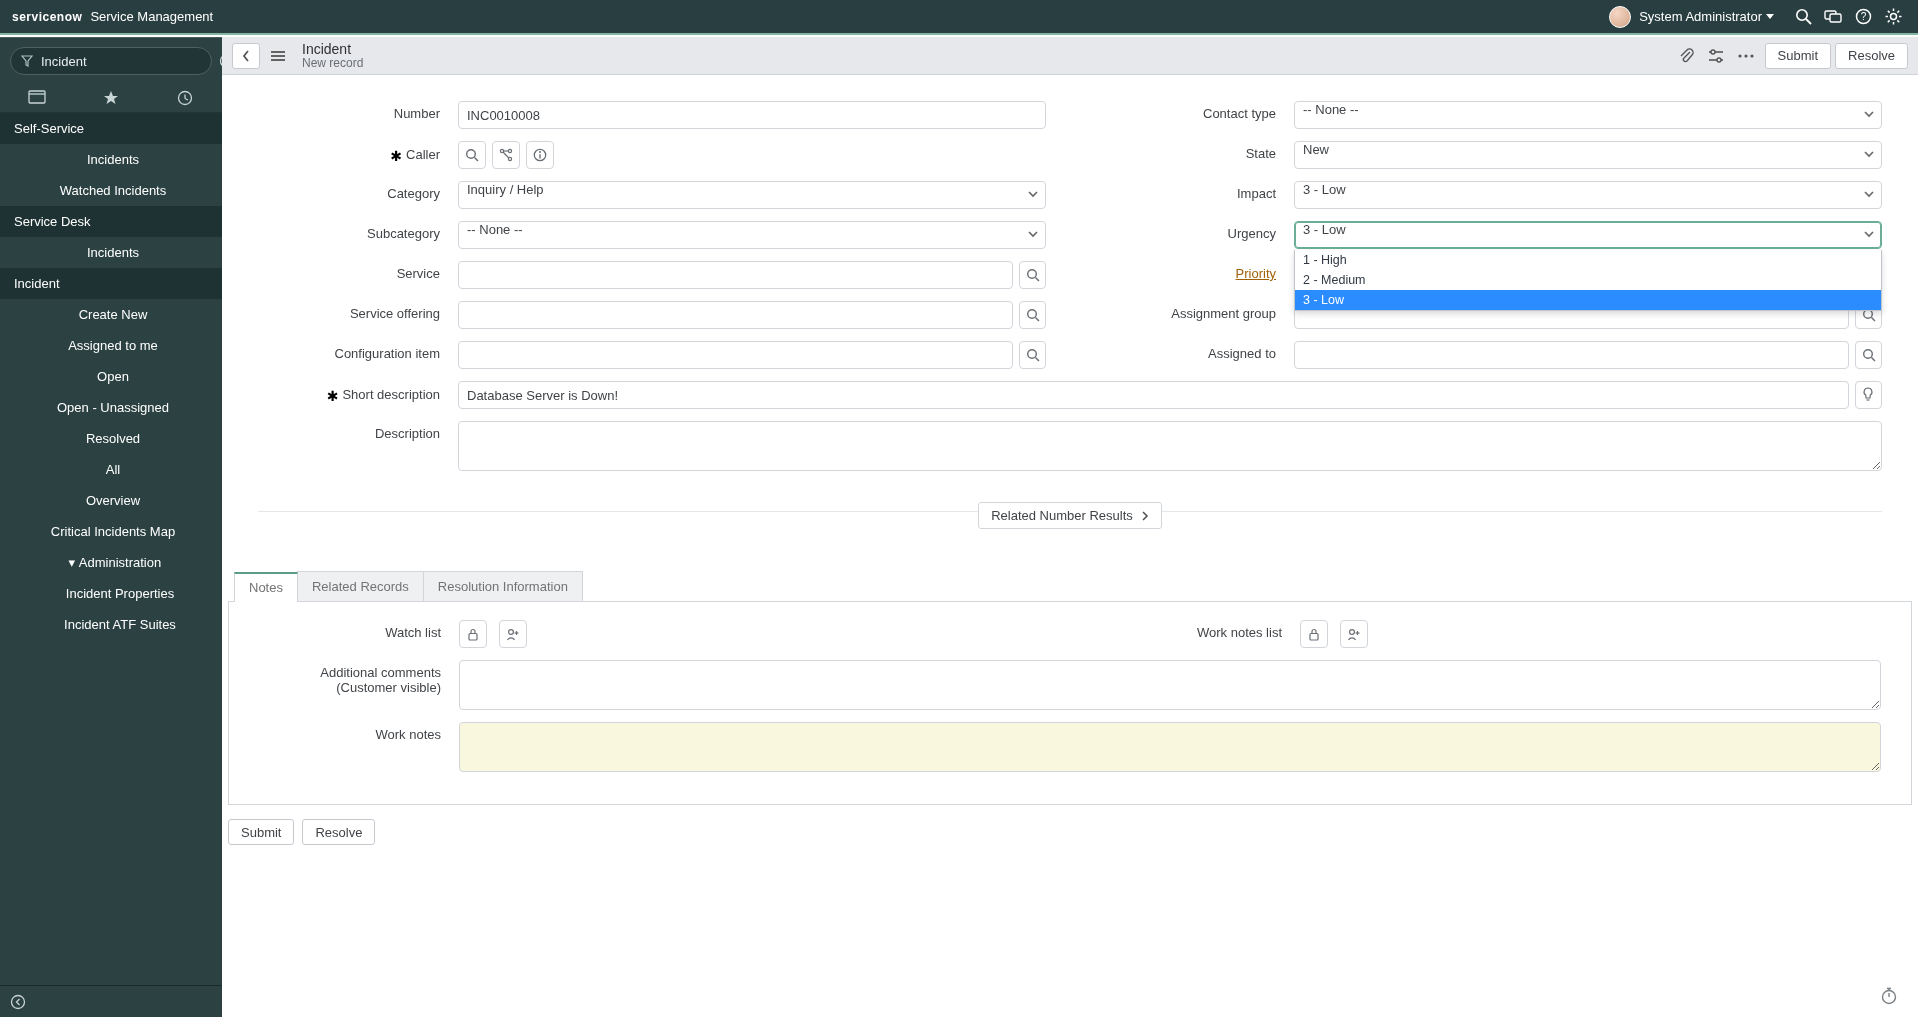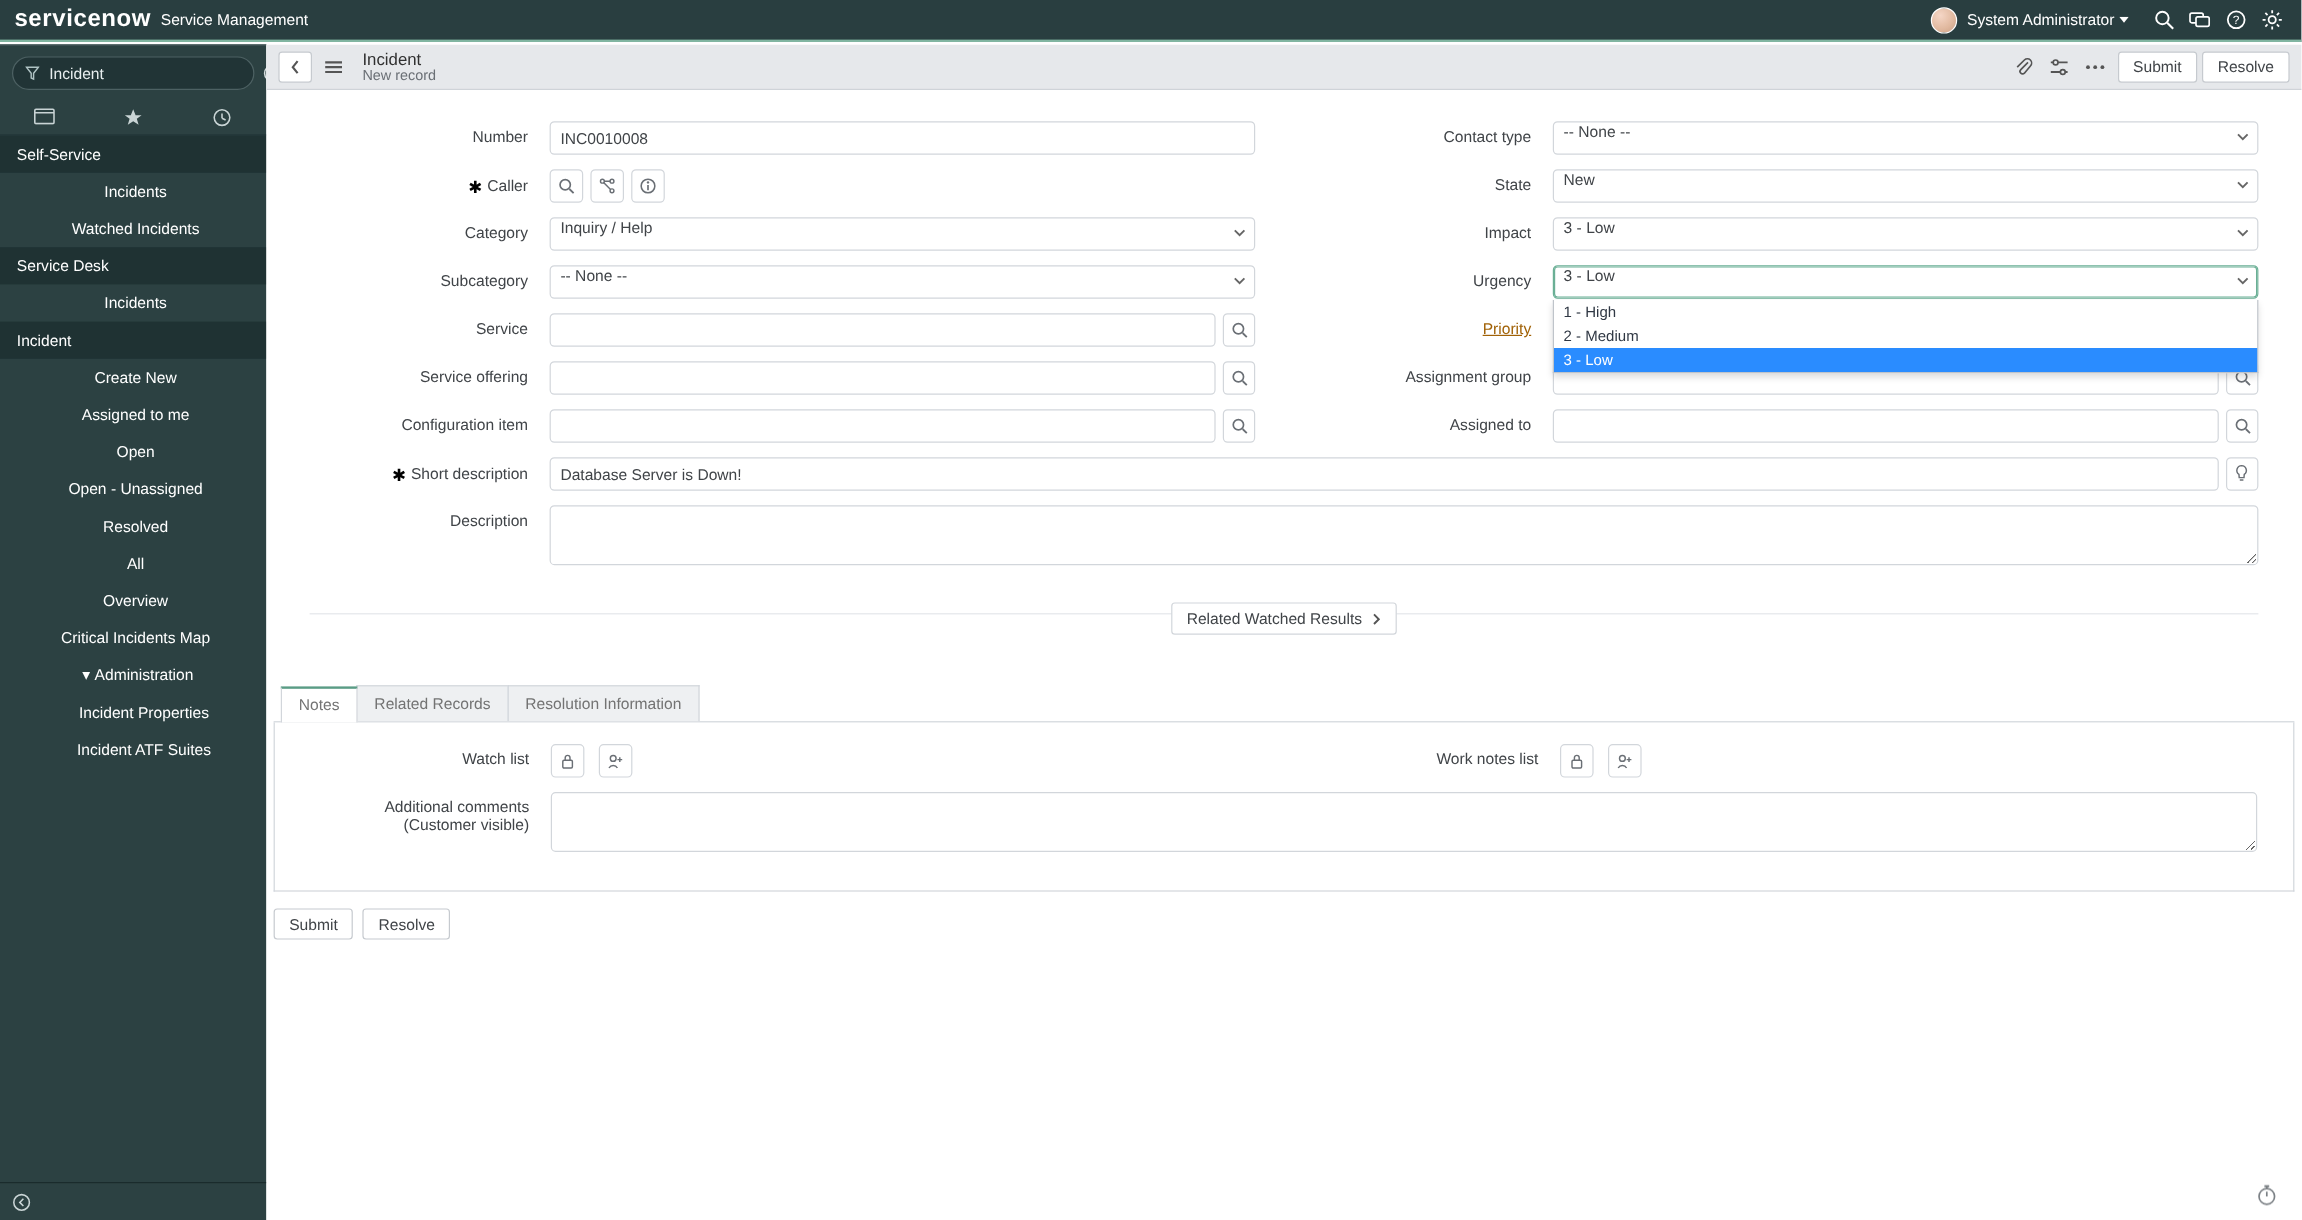--- a/index.html
+++ b/index.html
@@ -17,21 +17,21 @@
   
   .banner {
     height: 35px;
     background: #293e40;
     color: #fff;
     display: flex;
     align-items: center;
     padding: 0 10px 0 12px;
     border-bottom: 2px solid #81b5a1;
   }
-  .banner .logo { font-weight: bold; font-size: 20px; letter-spacing: .5px; margin-right: 8px; display:flex; align-items:center; }
+  .banner .logo { font-weight: bold; font-size: 12px; letter-spacing: .5px; margin-right: 8px; display:flex; align-items:center; }
   .banner .product { font-size: 13px; white-space: nowrap; }
   .banner .spacer { flex: 1; }
   .banner .avatar {
     width: 22px; height: 22px; border-radius: 50%;
     background: radial-gradient(circle at 35% 30%, #f5d6c6 0%, #e0b89e 60%, #c99f86 100%);
     border: 1px solid #fff;
     margin-right: 8px;
   }
   .banner .user-name { margin-right: 4px; font-size: 13px; }
   .banner .user-caret { margin-right: 14px; }
@@ -605,21 +605,21 @@
     <div class="frow desc-full">
       <div class="flabel">Description</div>
       <div class="fcontrol">
           <textarea style=""></textarea>
         </div>
     </div>
   </div>
 
   <div class="related-search">
     <div class="pill">
-      <span>Related Watched Results</span>
+      <span>Related Number Results</span>
       <svg width="8" height="12">
           <path d="M2 2 L6 6 L2 10" stroke="#555" stroke-width="1.6" fill="none"></path>
         </svg>
     </div>
   </div>
 
   <div class="tabs-bar">
     <div class="tab active">Notes</div>
     <div class="tab">Related Records</div>
     <div class="tab">Resolution Information</div>
@@ -664,20 +664,26 @@
                   <line x1="10.5" y1="3" x2="10.5" y2="7" stroke="#6a6f75" stroke-width="1.2"></line>
                   <line x1="8.5" y1="5" x2="12.5" y2="5" stroke="#6a6f75" stroke-width="1.2"></line>
                 </svg>
               </div>
           </div>
         </div>
       </div>
     </div>
     <div class="frow desc-full">
       <div class="flabel">Additional comments (Customer visible)</div>
+      <div class="fcontrol">
+          <textarea style=""></textarea>
+        </div>
+    </div>
+    <div class="frow desc-full worknotes">
+      <div class="flabel">Work notes</div>
       <div class="fcontrol">
           <textarea style=""></textarea>
         </div>
     </div>
   </div>
 
   <div class="form-actions">
     <div class="abtn">Submit</div>
     <div class="abtn">Resolve</div>
   </div>

